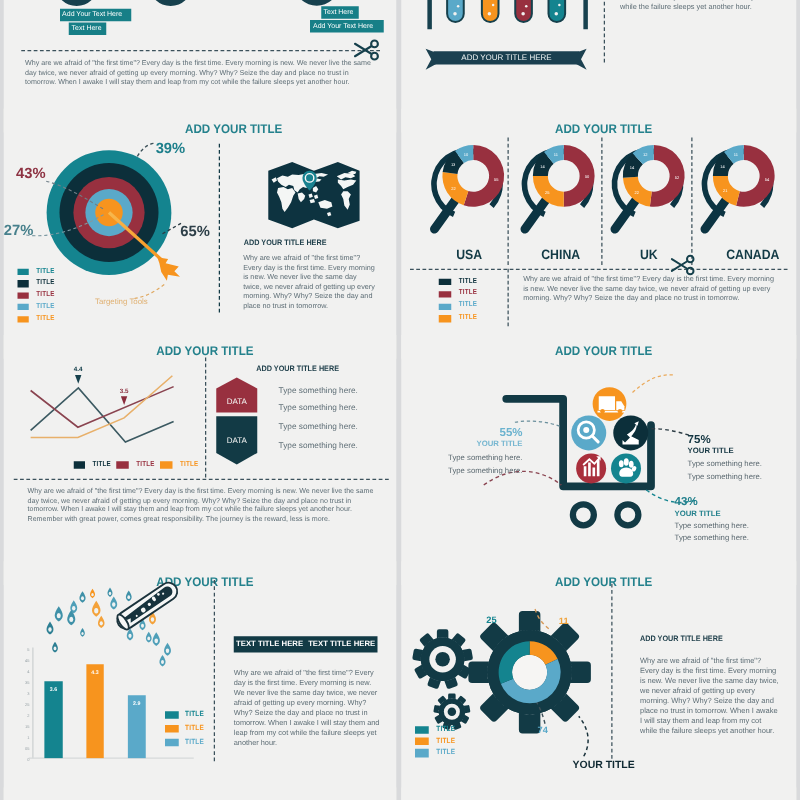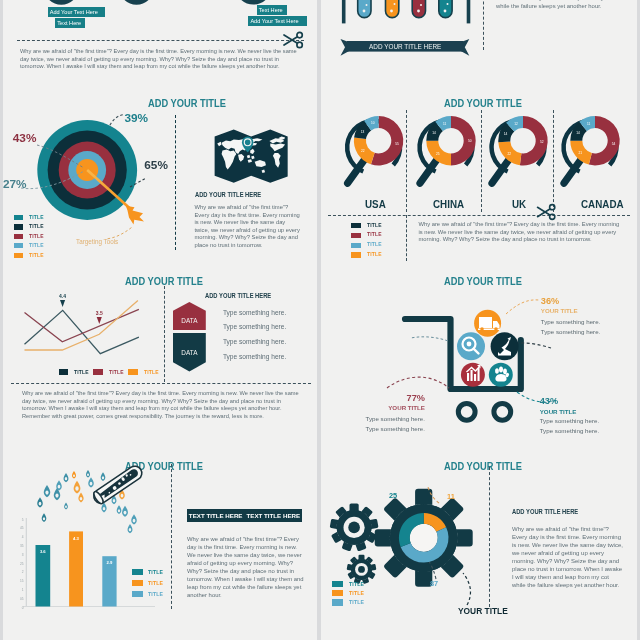--- a/index.html
+++ b/index.html
@@ -100,21 +100,21 @@
     <path d="M122.8,118.7 L131.5,120.2 L129.5,123.6 L140,126.2 L136.5,130 L141,134.4 L131.3,132.7 L130.5,137.5 L126,130.5 L124.5,123.5 Z" fill="#f7941e"></path>
     <path d="M106.9,38.1 C111,31 116.5,27.6 121.6,27.6" stroke="#3c5058" stroke-width="1.1" stroke-dasharray="2.6,2.2" fill="none"></path>
     <path d="M34,58 C50,62 66,72 81,81" stroke="#6f7e87" stroke-width="0.9" stroke-dasharray="2.6,2.2" fill="none"></path>
     <path d="M18,101 C37,104 61,96 81,84" stroke="#7e9aa3" stroke-width="0.9" stroke-dasharray="2.6,2.2" fill="none"></path>
     <path d="M127,100 L143,91" stroke="#2c3c44" stroke-width="1.1" stroke-dasharray="2.6,2.2" fill="none"></path>
     <path d="M104.5,151.8 C116,150 124,144 130.1,139.3" stroke="#e0a961" stroke-width="1" stroke-dasharray="2.6,2.2" fill="none"></path>
   </svg>
   <div class="pct" style="position:absolute;left:121.5px;top:26.2px;font-size:11.8px;font-weight:bold;color:#1d7f8b;line-height:11.8px">39%</div>
   <div class="pct" style="position:absolute;left:9.8px;top:45.6px;font-size:11.8px;font-weight:bold;color:#8d3242;line-height:11.8px">43%</div>
   <div class="pct" style="position:absolute;left:0;top:91.9px;font-size:11.8px;font-weight:bold;color:#47808c;line-height:11.8px">27%</div>
-  <div class="pct" style="position:absolute;left:141.3px;top:73px;font-size:11.8px;font-weight:bold;color:#2d3f48;line-height:11.8px">65%</div>
+  <div class="pct" style="position:absolute;left:141.3px;top:93px;font-size:11.8px;font-weight:bold;color:#2d3f48;line-height:11.8px">65%</div>
   <div style="position:absolute;left:73px;top:152.3px;font-size:6.3px;color:#e0b172;line-height:6.3px">Targeting Tools</div>
   <div class="lgd" style="left:10.9px;top:125.9px;line-height:9.4px">
     <div>
           <i style="background:#14848f"></i>
           <span style="color:#14848f">TITLE</span>
         </div>
     <div>
           <i style="background:#0c2f3a"></i>
           <span style="color:#0c2f3a">TITLE</span>
         </div>
@@ -335,29 +335,29 @@
       <path d="M156,97 L159.5,97 L159.5,100.5 Z"></path>
     </g>
     <g fill="#fff">
       <ellipse cx="176" cy="103" rx="1.9" ry="2.8"></ellipse>
       <ellipse cx="180" cy="101.6" rx="2" ry="3"></ellipse>
       <ellipse cx="184" cy="103.4" rx="1.9" ry="2.8"></ellipse>
       <path d="M180,106 C184,106 186,109 185.5,111.5 C185,114 182,113.4 180,113.4 C178,113.4 175,114 174.5,111.5 C174,109 176,106 180,106 Z"></path>
       <ellipse cx="186.2" cy="107" rx="1.7" ry="2.3" transform="rotate(25 186.2 107)"></ellipse>
     </g>
   </svg>
-  <div class="co" style="position:absolute;left:219.8px;top:28px">
-    <div style="font-size:9.2px;font-weight:bold;color:#e8a13d;line-height:10.2px">36%</div>
-    <div style="font-size:6.2px;font-weight:bold;color:#e8b168;line-height:10.3px">YOUR TITLE</div>
+  <div class="co" style="position:absolute;left:16px;top:73px;text-align:right;width:81px">
+    <div style="font-size:9.2px;font-weight:bold;color:#6cb3cf;line-height:10.2px">55%</div>
+    <div style="font-size:6.2px;font-weight:bold;color:#75b6d0;line-height:10.3px">YOUR TITLE</div>
     <div style="font-size:6.2px;color:#5b6970;line-height:10.4px">Type something here.</div>
     <div style="font-size:6.2px;color:#5b6970;line-height:10.4px">Type something here.</div>
   </div>
-  <div class="co" style="position:absolute;left:24px;top:125px;text-align:right;width:80px">
-    <div style="font-size:9.2px;font-weight:bold;color:#9b4150;line-height:10.2px">77%</div>
-    <div style="font-size:6.2px;font-weight:bold;color:#a3505e;line-height:10.3px">YOUR TITLE</div>
+  <div class="co" style="position:absolute;left:229.1px;top:78px">
+    <div style="font-size:9.2px;font-weight:bold;color:#143642;line-height:10.2px">75%</div>
+    <div style="font-size:6.2px;font-weight:bold;color:#143642;line-height:10.3px">YOUR TITLE</div>
     <div style="font-size:6.2px;color:#5b6970;line-height:10.4px">Type something here.</div>
     <div style="font-size:6.2px;color:#5b6970;line-height:10.4px">Type something here.</div>
   </div>
   <div class="co" style="position:absolute;left:218.7px;top:126.6px">
     <div style="font-size:9.2px;font-weight:bold;color:#22808c;line-height:12.3px">43%</div>
     <div style="font-size:6.2px;font-weight:bold;color:#22808c;line-height:9.1px">YOUR TITLE</div>
     <div style="font-size:6.2px;color:#5b6970;line-height:10.1px">Type something here.</div>
     <div style="font-size:6.2px;color:#5b6970;line-height:10.4px">Type something here.</div>
   </div>
 </div>
@@ -488,21 +488,21 @@
     <path d="M118,54 C113,50 109,45 107,38" stroke="#d79a5a" stroke-width="1.1" stroke-dasharray="3,2.5" fill="none"></path>
   <g>
           <circle cx="102.7" cy="88.8" r="14.1" fill="#f6f5f3"></circle>
           <path d="M102.7,64 A24.8,24.8 0 0,1 125.13971090115729,78.24067356918619 L115.36757873452427,82.83908991808897 A14,14 0 0,0 102.7,74.8 Z" fill="#f7941e"></path>
           <path d="M125.13971090115729,78.24067356918619 A24.8,24.8 0 1,1 79.64154314997137,97.92948890658002 L89.68312919756448,93.9537437375855 A14,14 0 1,0 115.36757873452427,82.83908991808897 Z" fill="#5aa9c9"></path>
           <path d="M79.64154314997137,97.92948890658002 A24.8,24.8 0 0,1 102.7,64 L102.7,74.8 A14,14 0 0,0 89.68312919756448,93.9537437375855 Z" fill="#14848f"></path>
         </g>
       </svg>
   <div style="position:absolute;left:68px;top:42px;font-size:7.4px;font-weight:bold;color:#14848f">25</div>
   <div style="position:absolute;left:126px;top:43px;font-size:7.4px;font-weight:bold;color:#f0a33a">11</div>
-  <div style="position:absolute;left:109px;top:130px;font-size:7.4px;font-weight:bold;color:#5aa9c9">87</div>
+  <div style="position:absolute;left:109px;top:130px;font-size:7.4px;font-weight:bold;color:#5aa9c9">74</div>
   <div style="position:absolute;left:137px;top:157px;font-size:8.4px;font-weight:bold;color:#102a33">YOUR TITLE</div>
   <div class="lgd" style="left:11px;top:132px">
     <div style="margin-bottom:3px">
           <i style="background:#14848f;width:11px;height:6.2px"></i>
           <span style="color:#14848f;font-size:6px">TITLE</span>
         </div>
     <div style="margin-bottom:3px">
           <i style="background:#f7941e;width:11px;height:6.2px"></i>
           <span style="color:#f7941e;font-size:6px">TITLE</span>
         </div>

